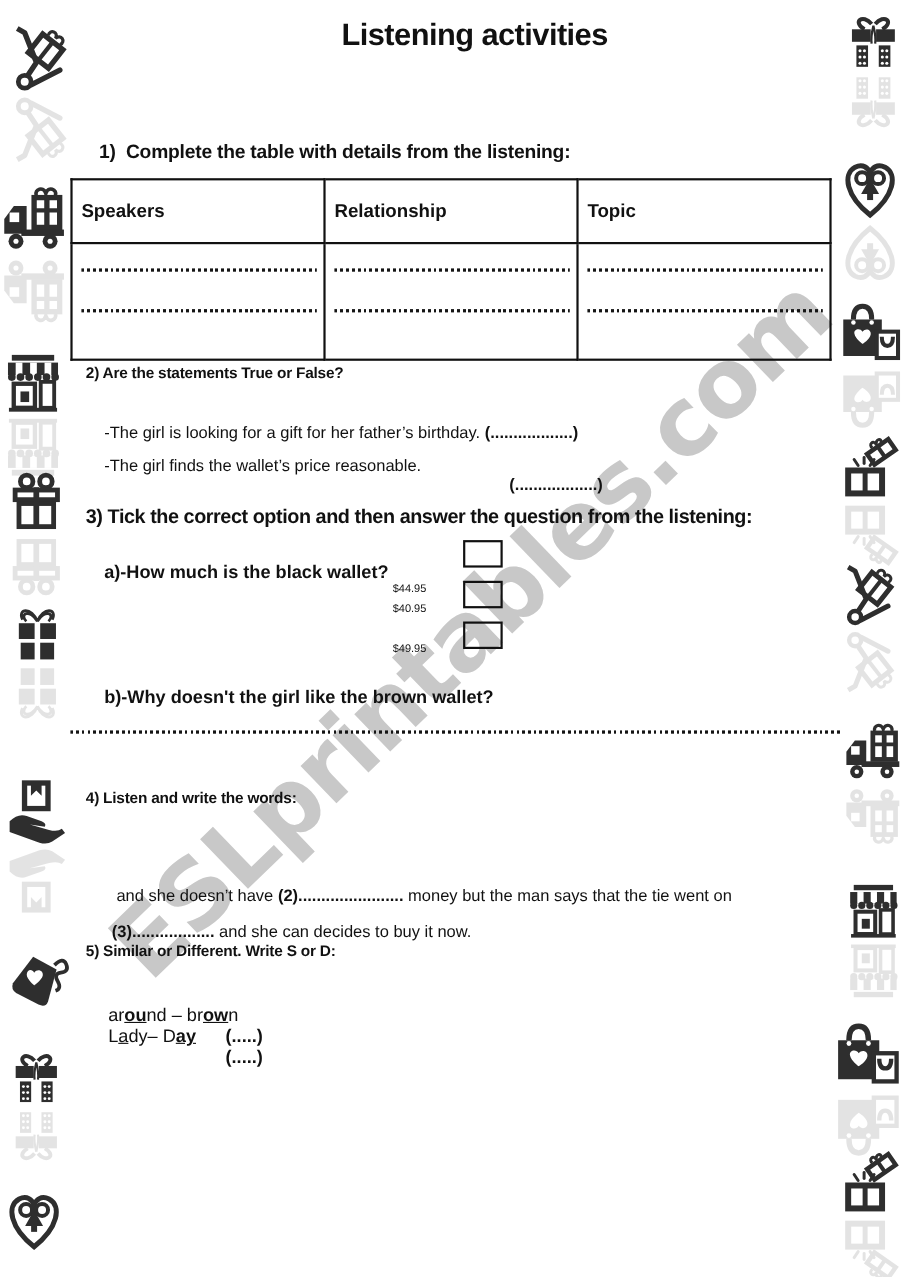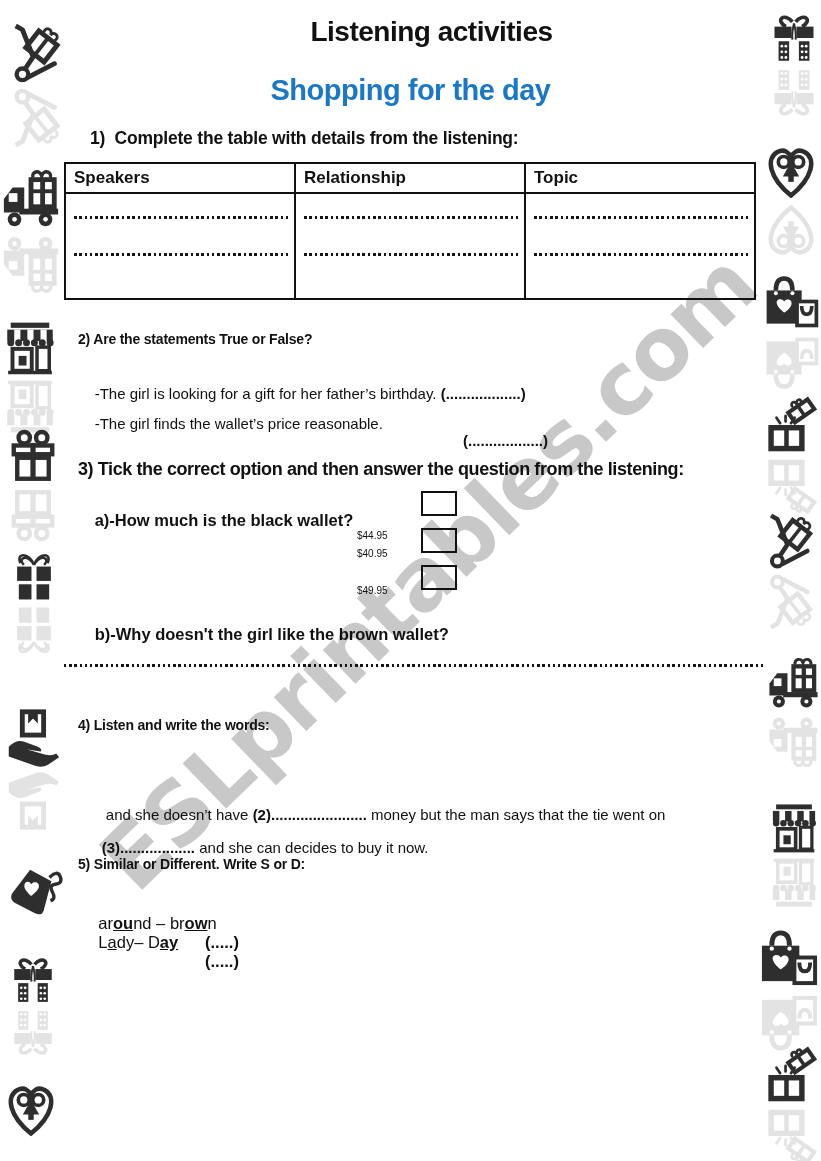--- a/index.html
+++ b/index.html
@@ -28,21 +28,21 @@
        letter-spacing:-0.2px; white-space:pre; z-index:2; }
   .q1h { left:90px; top:128px; font-size:17.5px; }
   .q2h { top:331px; }
   .q3h { top:459px; font-size:18px; letter-spacing:-0.4px; }
   .q4h { top:717px; }
   .q5h { top:856px; }
 
   .tbl { position:absolute; left:64px; top:162px; width:692px; z-index:2;
          border-collapse:collapse; table-layout:fixed; }
   .tbl th { border:2px solid #111; font-size:17px; font-weight:700;
-            text-align:left; padding:4px 8px; height:24px; white-space:pre; }
+            text-align:left; padding:18px 8px; height:24px; white-space:pre; }
   .tbl td { border:2px solid #111; height:106px; position:relative; }
   .dot { position:absolute; left:8px; right:6px; height:3px;
          background:repeating-linear-gradient(90deg,#151515 0 2.6px,transparent 2.6px 5.3px); }
   .d1 { top:22px; } .d2 { top:59px; }
 
   .row { position:absolute; left:78px; width:660px; font-size:15px;
          white-space:pre; z-index:2; }
   .ansi { font-weight:700; }
   .ans  { position:absolute; left:385px; font-weight:700; }
   .b    { font-weight:700; font-size:16.5px; }
@@ -328,21 +328,20 @@
   <div class="mi" style="left:762px;top:1046px;width:58px">
       <svg viewBox="0 0 64 64">
         <use href="#sym-surprise"></use>
       </svg>
       <svg class="rf" viewBox="0 0 64 64">
         <use href="#sym-surprise"></use>
       </svg>
     </div>
 
   <div class="title">Listening activities</div>
-  <div class="subtitle">Shopping for the day</div>
 
   <div class="h q1h">1)  Complete the table with details from the listening:</div>
 
   <table class="tbl">
     <thead>
       <tr>
         <th>Speakers</th>
         <th>Relationship</th>
         <th>Topic</th>
       </tr>

